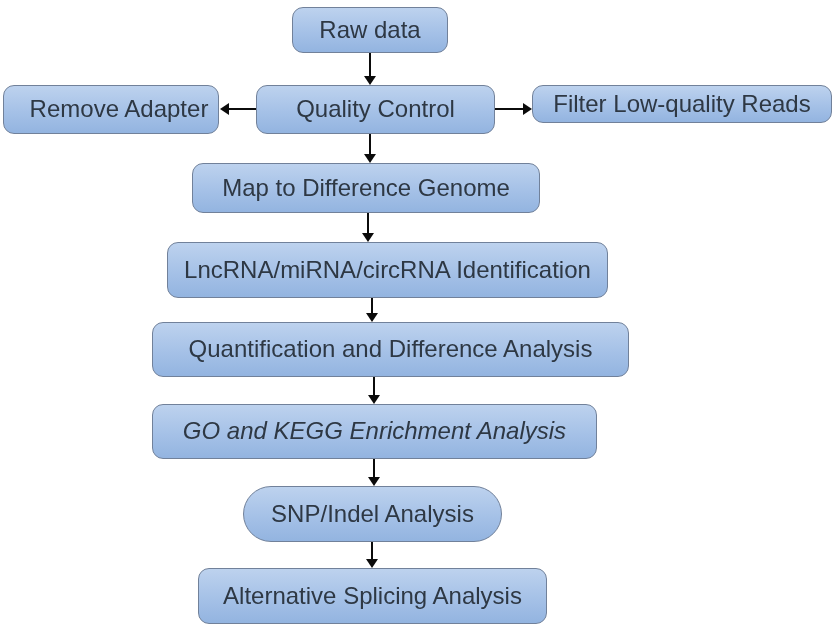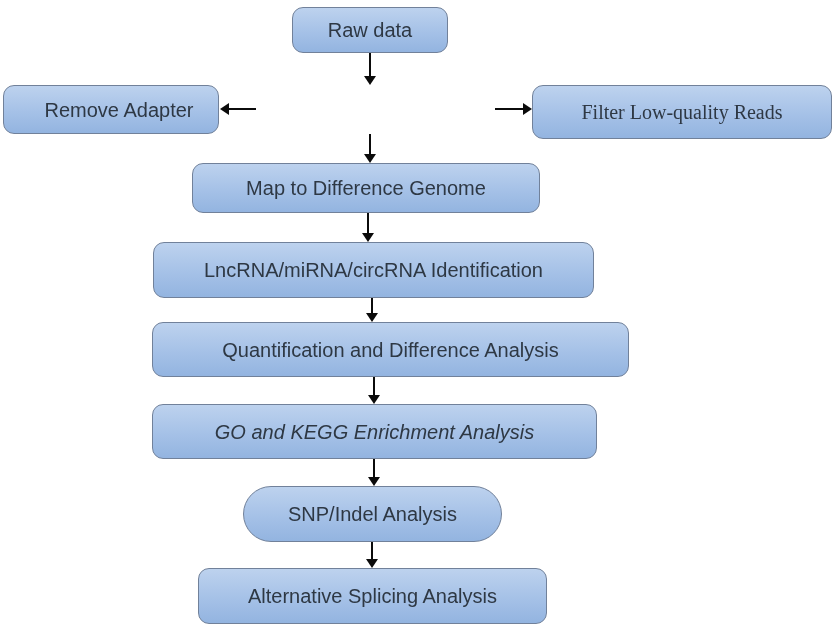--- a/index.html
+++ b/index.html
@@ -21,31 +21,31 @@
     border: 1.4px solid var(--box-border, #71819a);
     border-radius: 11px;
     background: linear-gradient(180deg,
       var(--box-fill-top, #bdd2ee) 0%,
       var(--box-fill-mid, #a5c1e7) 55%,
       var(--box-fill-bottom, #93b4e0) 100%);
     color: var(--text-color, #2e3844);
     display: flex;
     align-items: center;
     justify-content: center;
-    font-size: 20px;
+    font-size: 24px;
     line-height: 1.1;
     white-space: nowrap;
   }
   
   .n-raw        { left: 292px; top:   7px; width: 156px; height: 46px; }
   .n-remove     { left:   3px; top:  85px; width: 216px; height: 49px; padding-left: 16px; }
   .n-qc         { left: 256px; top:  85px; width: 239px; height: 49px; }
-  .n-filter     { left: 532px; top:  85px; width: 300px; height: 54px; font-family: Liberation Serif, serif; }
+  .n-filter     { left: 532px; top:  85px; width: 300px; height: 38px; }
   .n-map        { left: 192px; top: 163px; width: 348px; height: 50px; }
-  .n-lnc        { left: 153px; top: 242px; width: 441px; height: 56px; }
+  .n-lnc        { left: 167px; top: 242px; width: 441px; height: 56px; }
   .n-quant      { left: 152px; top: 322px; width: 477px; height: 55px; }
   .n-gokegg     { left: 152px; top: 404px; width: 445px; height: 55px; font-style: italic; }
   .n-snp        { left: 243px; top: 486px; width: 259px; height: 56px; border-radius: 28px; }
   .n-alt        { left: 198px; top: 568px; width: 349px; height: 56px; text-align: center; }
 
   
   .arrow-down { position: absolute; width: 12px; }
   .arrow-down .shaft {
     position: absolute; left: 5px; top: 0; width: 2px; bottom: 8px;
     background: var(--arrow-color, #0b0b0b);
@@ -92,20 +92,23 @@
 <div class="canvas">
 
   <div class="node n-raw">
     <span>Raw data</span>
   </div>
 
   <div class="node n-remove">
     <span>Remove Adapter</span>
   </div>
 
+  <div class="node n-qc">
+    <span>Quality Control</span>
+  </div>
 
   <div class="node n-filter">
     <span>Filter Low-quality Reads</span>
   </div>
 
   <div class="node n-map">
     <span>Map to Difference Genome</span>
   </div>
 
   <div class="node n-lnc">

